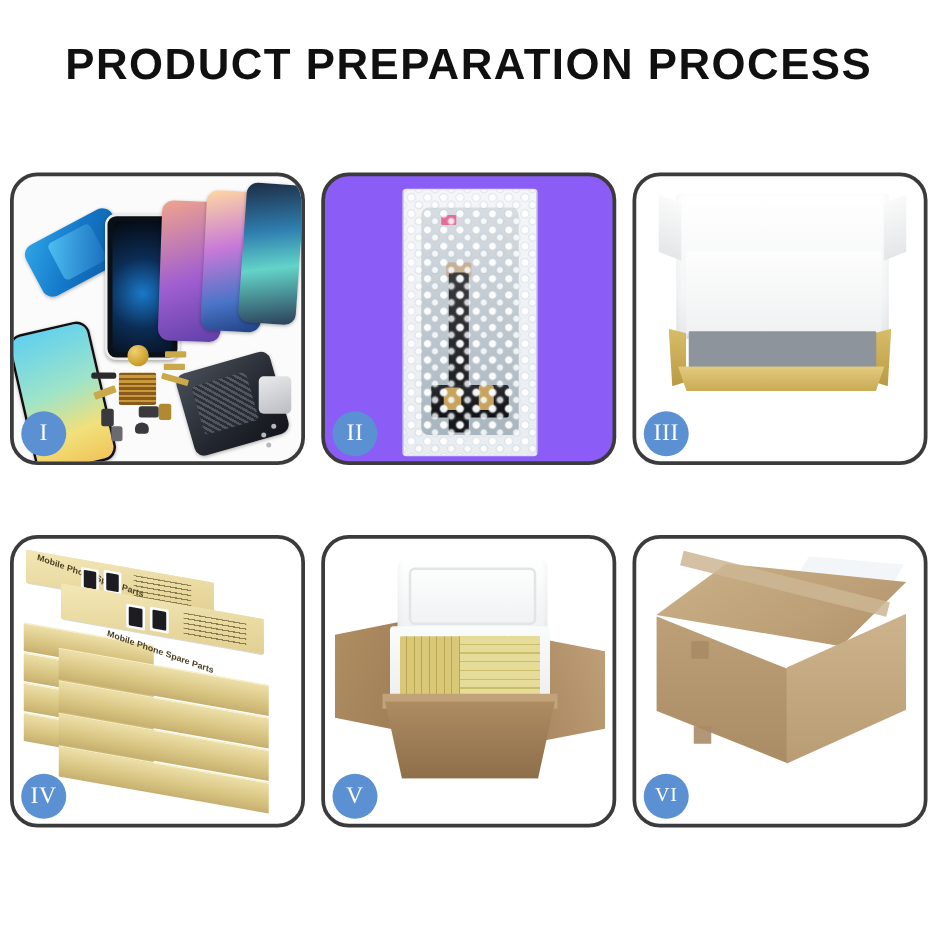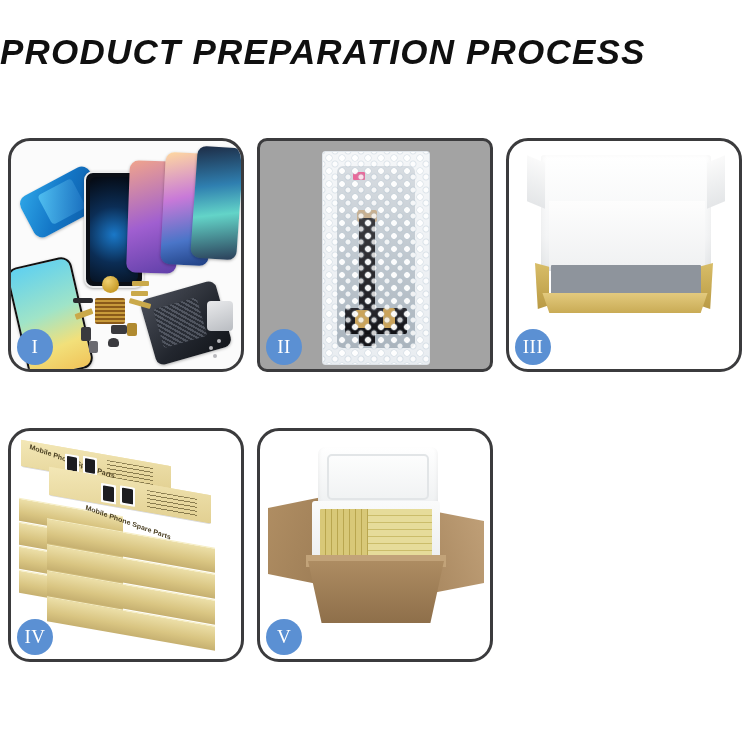--- a/index.html
+++ b/index.html
@@ -6,21 +6,21 @@
   body{
     width:750px;height:750px;
     background:#ffffff;
     font-family:"Liberation Sans", sans-serif;
     overflow:hidden;
     position:relative;
   }
   .page{width:750px;height:750px;position:relative;box-sizing:border-box;}
 
   
-  .header{padding-top:34px;text-align:left;font-style:italic;}
+  .header{padding-top:34px;text-align:center;}
   .title{
     font-size:35px;font-weight:700;letter-spacing:1.2px;
     color:#101010;line-height:1.05;
     font-family:"Liberation Sans", sans-serif;
   }
   .subtitle{
     margin-top:11px;font-size:15.5px;color:#1a1a1a;letter-spacing:.1px;
     font-family:"Liberation Sans", sans-serif;font-weight:400;
   }
 
@@ -114,21 +114,21 @@
   }
   .part.grid{
     background:
       repeating-linear-gradient(0deg,#8a5a1a 0 2px,#c89a3a 2px 4px),
       repeating-linear-gradient(90deg,#8a5a1a 0 2px,#c89a3a 2px 4px);
     border-radius:2px;
   }
   .part.screw{background:#b8b8bc;border-radius:50%;}
 
   
-  .p2{background:#a3a3a3;border-radius:10px;}
+  .p2{background:#8b5cf6;}
   .bubblebag{
     position:absolute;left:62px;top:10px;width:106px;height:212px;
     background:linear-gradient(180deg,#f4f6f8,#e9edf1);
     border:1px solid #dfe4e9;border-radius:3px;
     overflow:hidden;
   }
   .bubblebag:before{
     content:"";position:absolute;inset:0;
     background:
       radial-gradient(circle at 6px 6px,rgba(255,255,255,.95) 2.5px,rgba(190,205,215,.45) 3.2px,transparent 4px) 0 0/13px 13px,
@@ -445,15 +445,27 @@
         <div class="v-foamlid"></div>
         <div class="v-foambody"></div>
         <div class="v-yellow"></div>
         <div class="v-yellow2"></div>
         <div class="v-cartontop"></div>
         <div class="v-cartonfront"></div>
       </div>
       <div class="badge">V</div>
     </div>
 
+    <div class="panel p6">
+      <div class="panel-inner">
+        <div class="c-wrap"></div>
+        <div class="c-top"></div>
+        <div class="c-left"></div>
+        <div class="c-right"></div>
+        <div class="c-tape"></div>
+        <div class="c-tapeL"></div>
+        <div class="c-tapeL2"></div>
+      </div>
+      <div class="badge wide">VI</div>
+    </div>
 
   </div>
 </div>
 
 </body></html>

